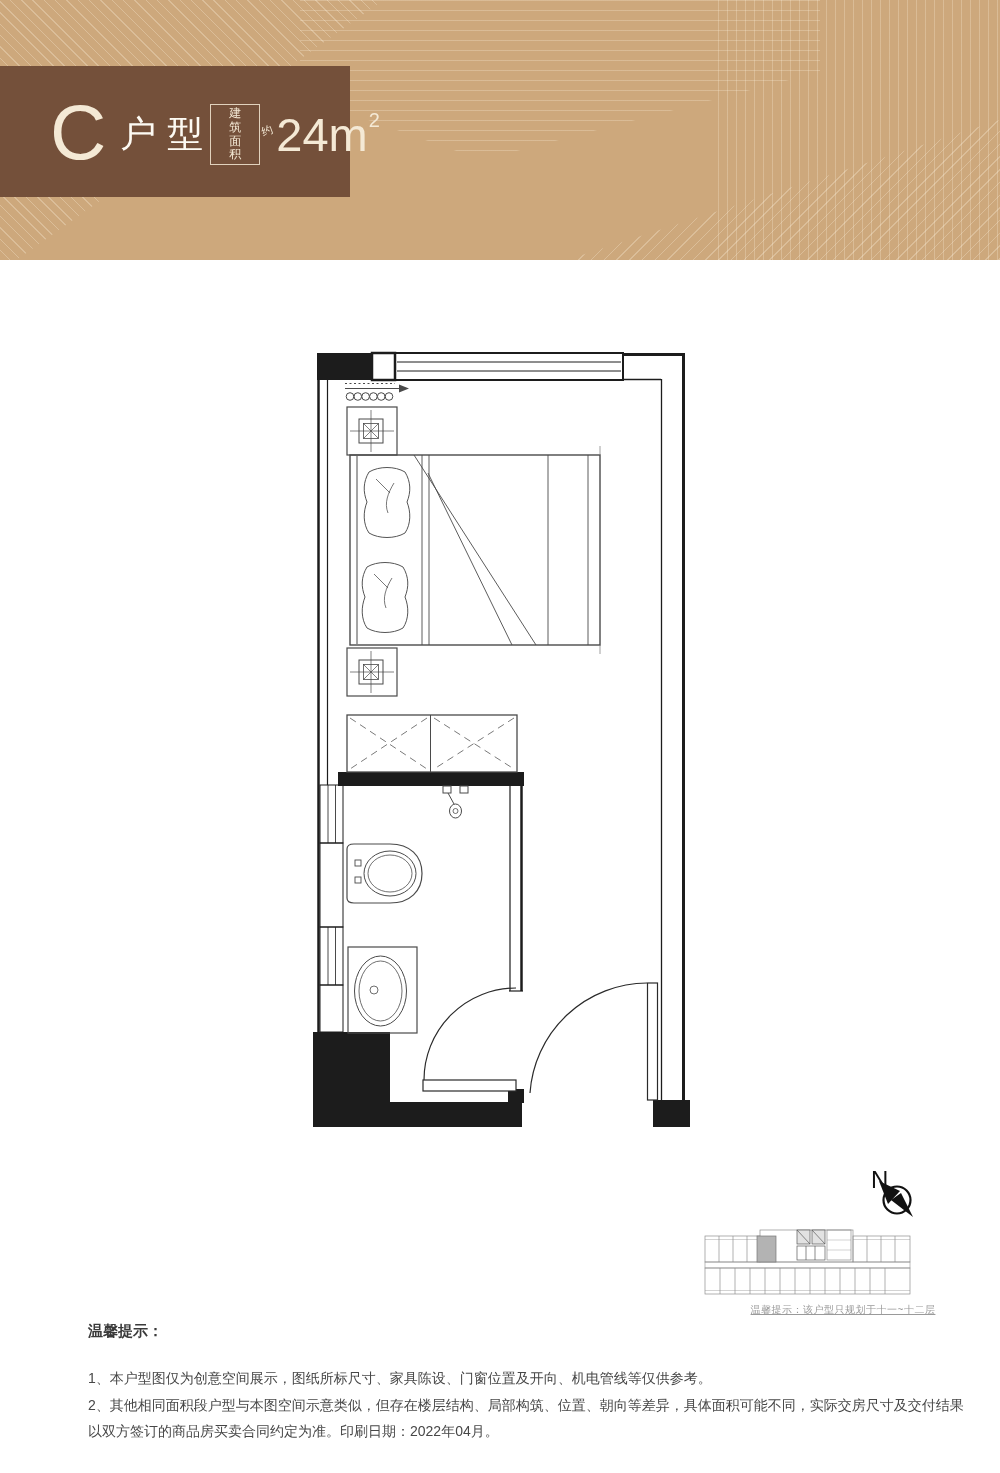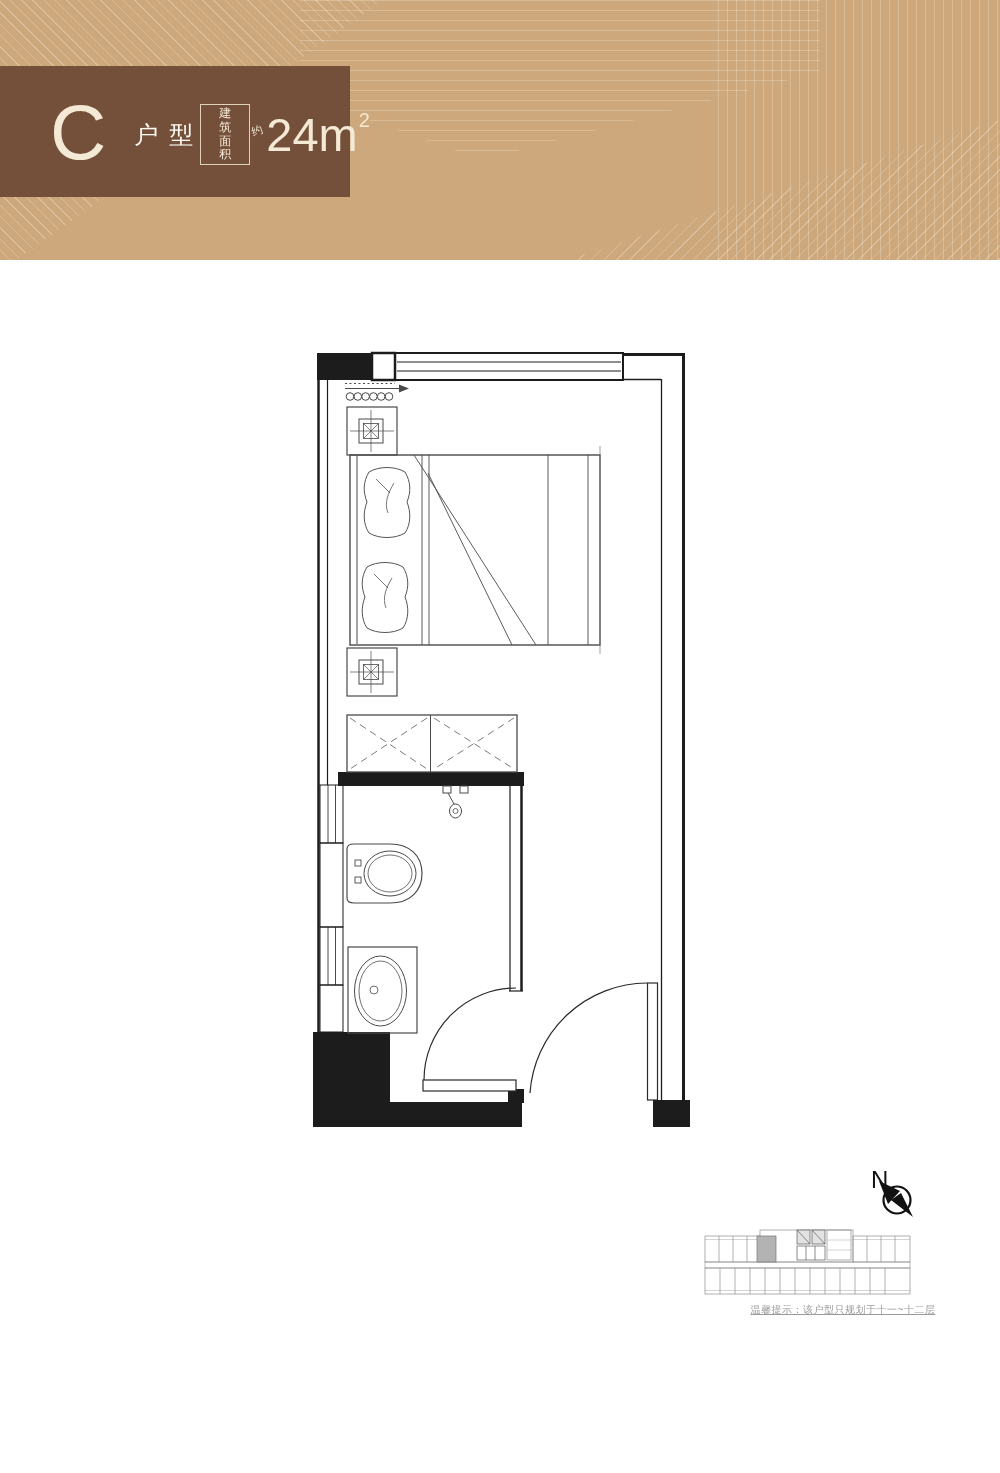--- a/index.html
+++ b/index.html
@@ -17,21 +17,21 @@
     clip-path:polygon(0 0,100% 0,100% 45%,35% 100%,0 60%);}
   .pat-c{left:710px;top:0;width:290px;height:260px;
     background:repeating-linear-gradient(90deg,transparent 0 8px,rgba(255,246,228,.5) 8px 9px);}
   .pat-d{left:490px;top:120px;width:510px;height:140px;
     background:repeating-linear-gradient(135deg,transparent 0 8px,rgba(255,246,228,.55) 8px 9px);
     clip-path:polygon(15% 100%,100% 0,100% 100%,0 100%);}
 
   .title-box{position:absolute;left:0;top:66px;width:350px;height:131px;background:#74503a;
     display:flex;align-items:center;padding-left:50px;box-sizing:border-box;color:#f4e9d5;}
   .unit-letter{font-size:78px;font-weight:400;line-height:1;letter-spacing:0;}
-  .unit-type{font-size:24px;color:#fdfaf3;letter-spacing:11px;margin-left:28px;margin-top:6px;white-space:nowrap;}
+  .unit-type{font-size:36px;color:#fdfaf3;letter-spacing:11px;margin-left:14px;margin-top:6px;white-space:nowrap;}
   .area-wrap{display:flex;align-items:center;margin-left:-4px;margin-top:6px;}
   .area-label-box{border:1px solid rgba(244,233,213,.85);font-size:12px;line-height:1.15;
     padding:2px 18px;text-align:left;color:#f4e9d5;}
   .area-approx{font-size:11px;display:inline-block;transform:rotate(-20deg) translateY(-4px);margin:0 2px 0 3px;}
   .area-value{font-size:47px;line-height:1;text-align:center;}
   .area-exp{font-size:20px;vertical-align:super;position:relative;top:-14px;margin-left:1px;}
 
   
   .plan-svg{position:absolute;left:310px;top:345px;width:380px;height:790px;}
   .compass-svg{position:absolute;left:855px;top:1160px;width:80px;height:70px;}
@@ -252,14 +252,19 @@
       <rect x="104" y="24" width="28" height="14" fill="none"></rect>
       <line x1="113" y1="24" x2="113" y2="38"></line>
         <line x1="122" y1="24" x2="122" y2="38"></line>
       <rect x="134" y="8" width="24" height="30" fill="none" stroke="#8f8f8f"></rect>
       <line x1="134" y1="18" x2="158" y2="18" stroke="#8f8f8f" stroke-width="0.4"></line>
       <line x1="134" y1="28" x2="158" y2="28" stroke="#8f8f8f" stroke-width="0.4"></line>
     </g>
   </svg>
   <div class="keyplan-caption">温馨提示：该户型只规划于十一~十二层</div>
 
+  <div class="notes">
+    <div class="notes-title">温馨提示：</div>
+    <div class="note-item">1、本户型图仅为创意空间展示，图纸所标尺寸、家具陈设、门窗位置及开向、机电管线等仅供参考。</div>
+    <div class="note-item">2、其他相同面积段户型与本图空间示意类似，但存在楼层结构、局部构筑、位置、朝向等差异，具体面积可能不同，实际交房尺寸及交付结果以双方签订的商品房买卖合同约定为准。印刷日期：2022年04月。</div>
+  </div>
 
 </div>
 
 </body></html>

